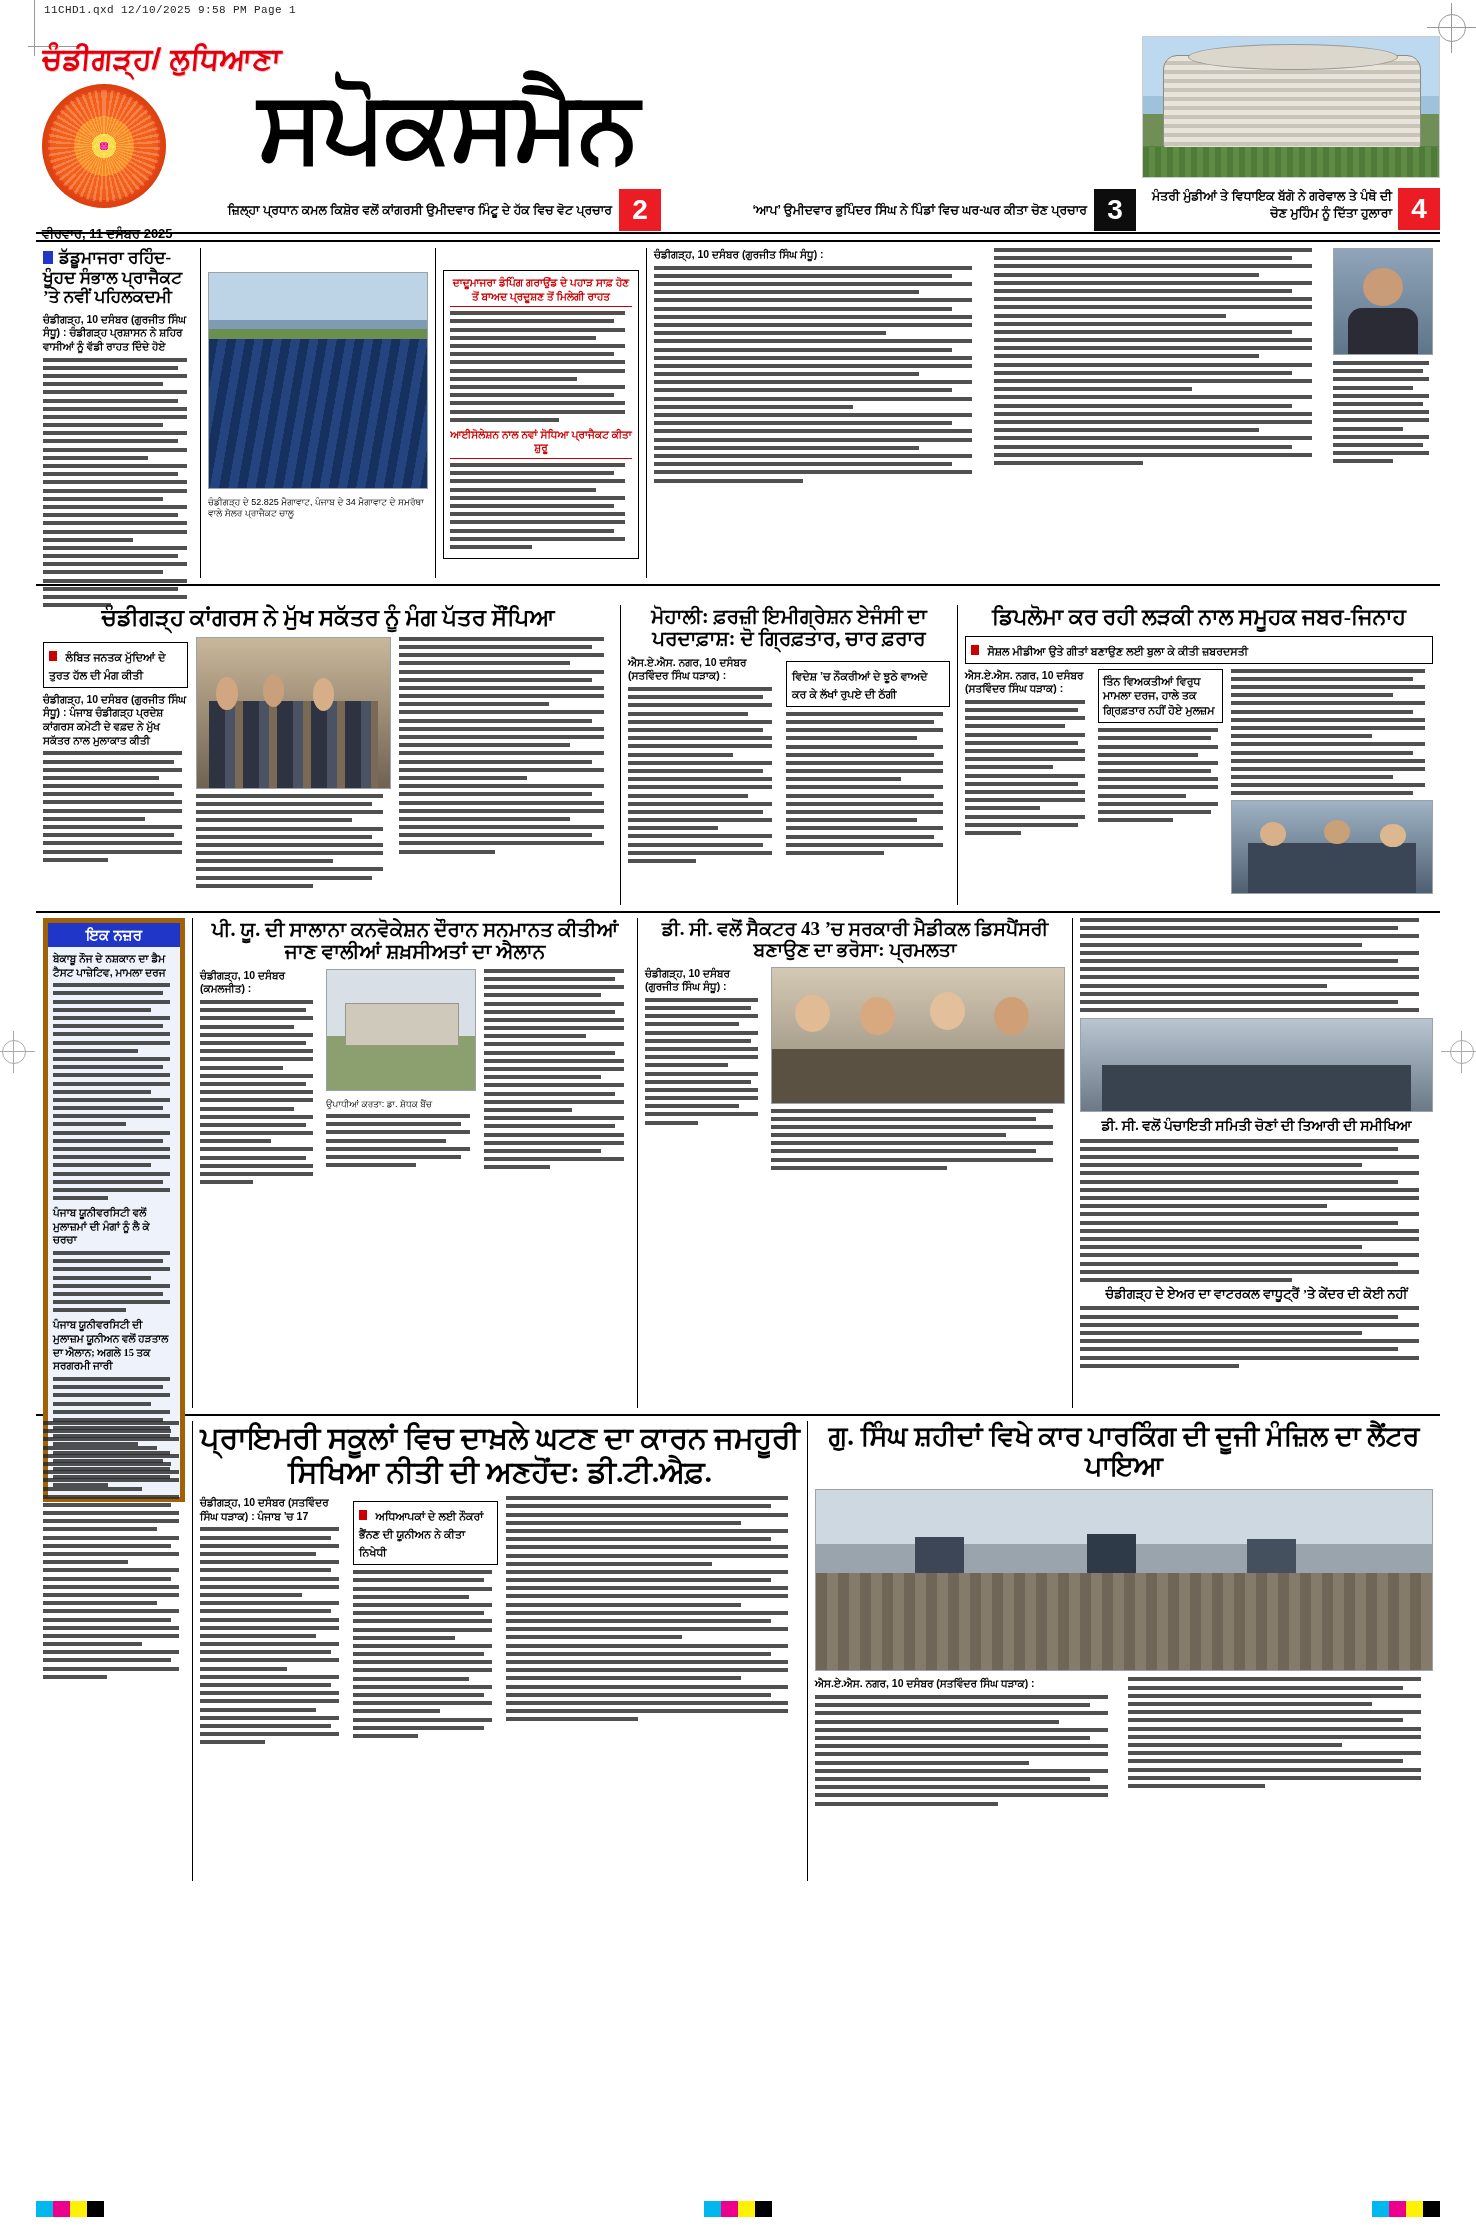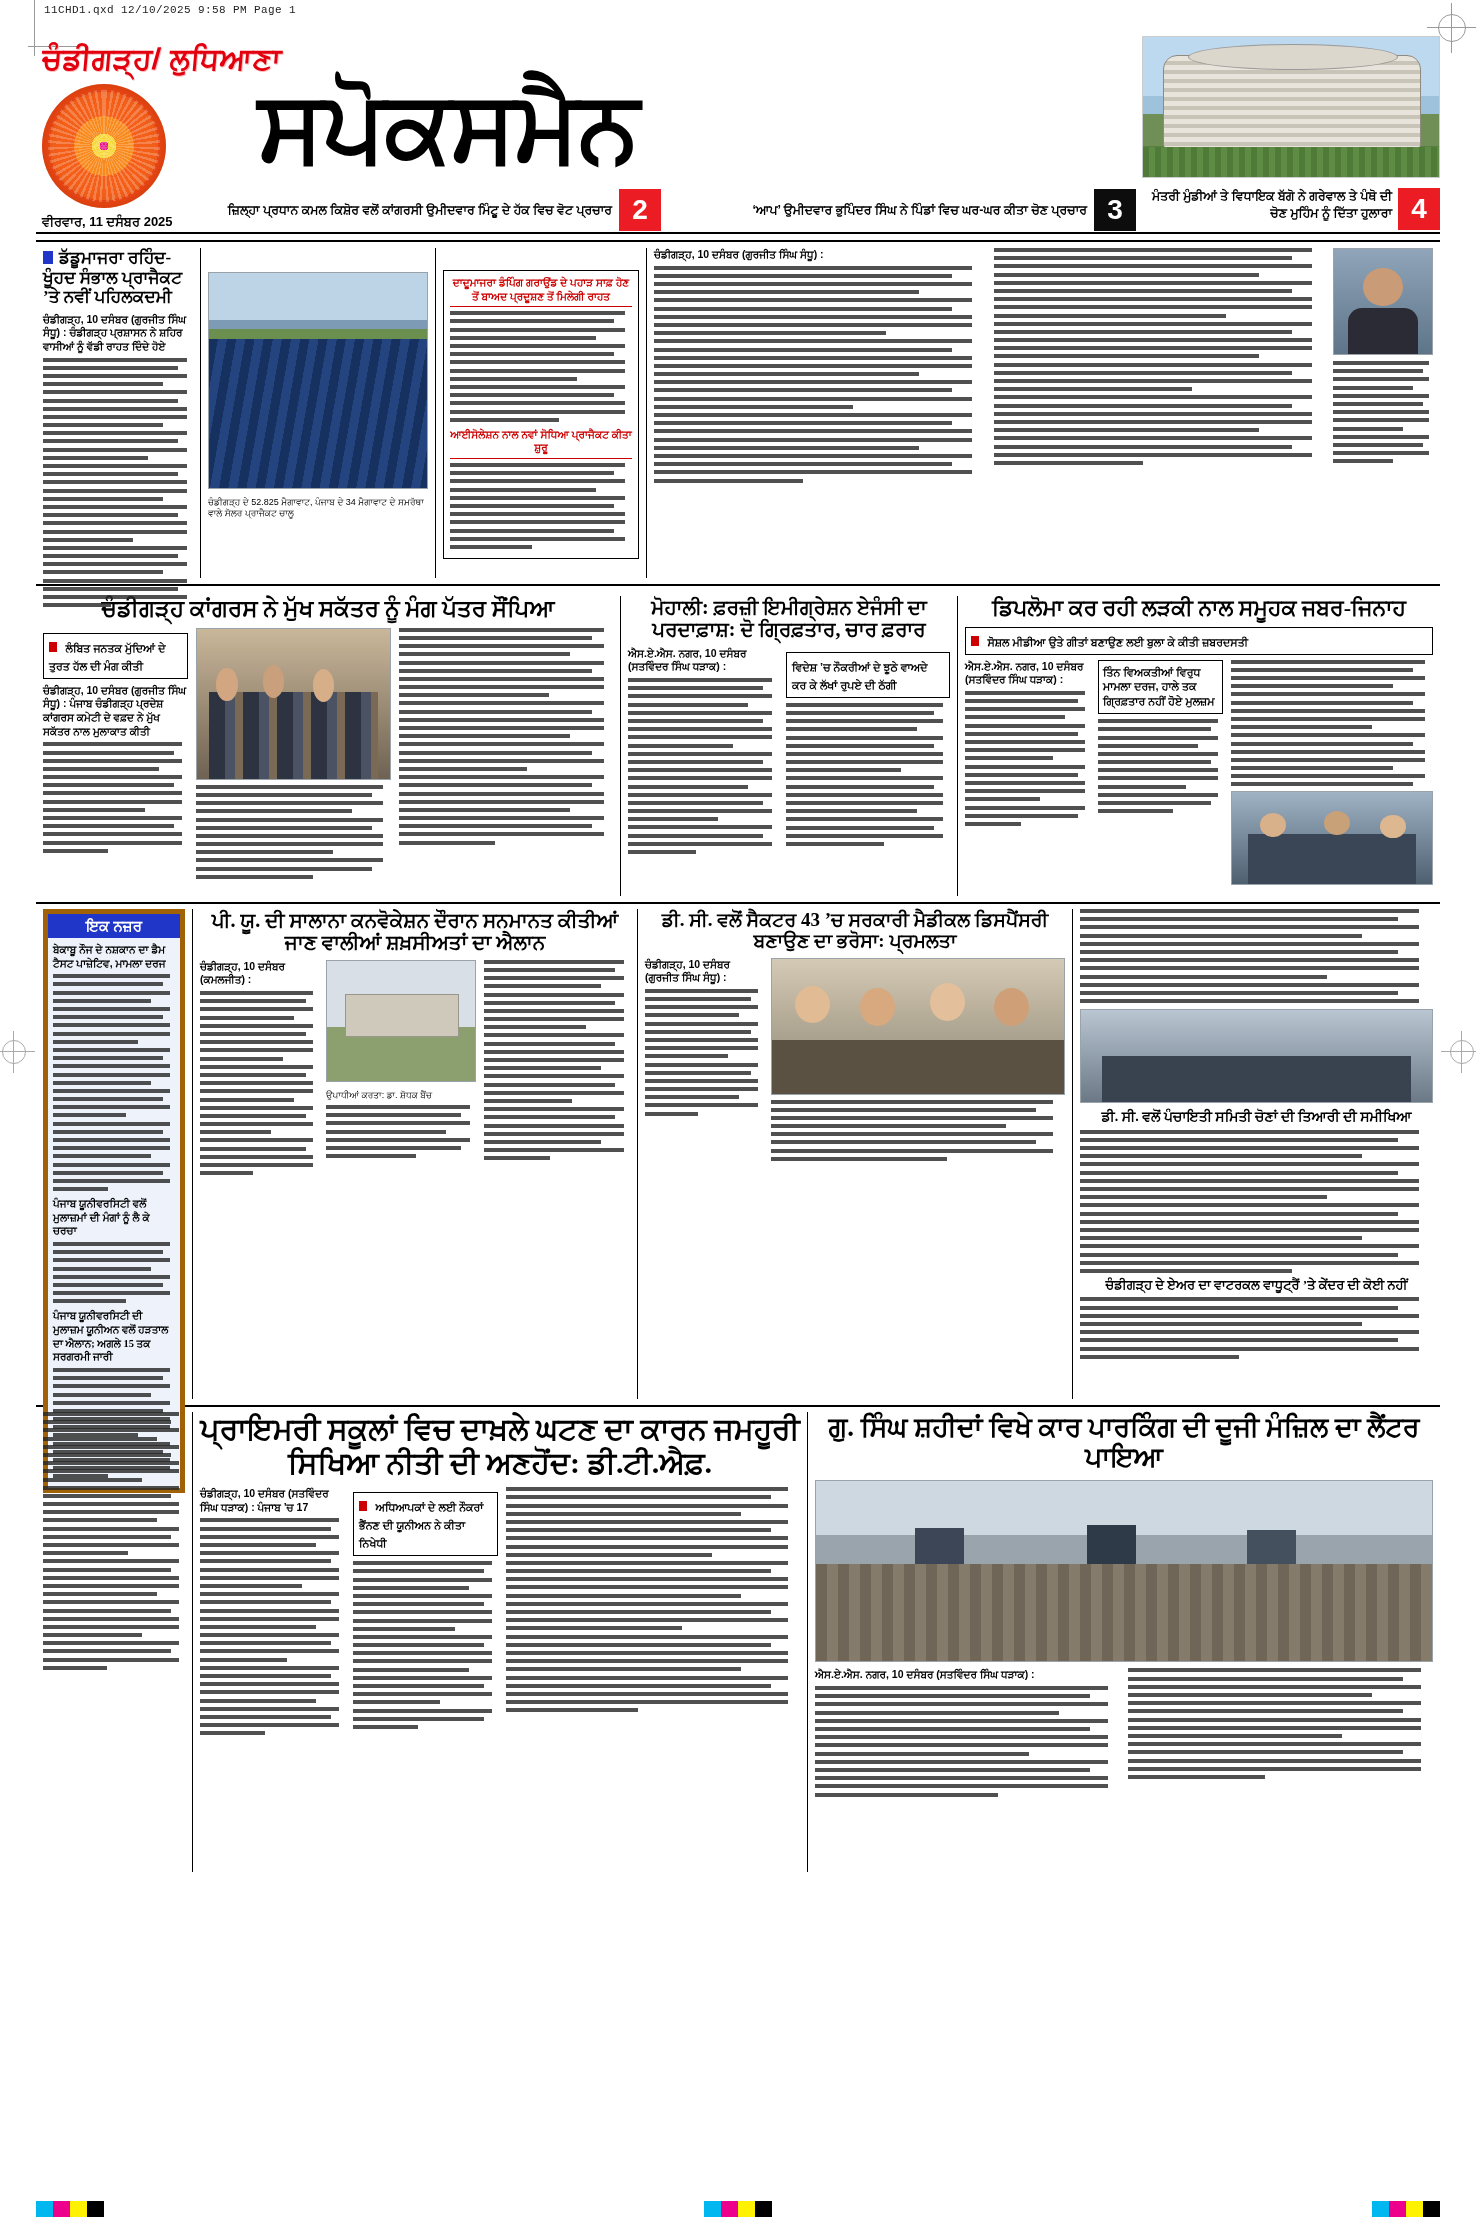--- a/index.html
+++ b/index.html
@@ -109,21 +109,21 @@
   <div class="masthead">
     <div class="edition">ਚੰਡੀਗੜ੍ਹ/ ਲੁਧਿਆਣਾ</div>
     <div class="flower"></div>
     <div class="title">ਸਪੋਕਸਮੈਨ</div>
 
     <div class="hdrphoto">
       <div class="dome"></div>
       <div class="lawn"></div>
     </div>
 
-    <div style="position:absolute;left:6px;top:188px;font-size:13px;font-weight:bold;">ਵੀਰਵਾਰ, 11 ਦਸੰਬਰ 2025</div>
+    <div style="position:absolute;left:6px;top:200px;font-size:13px;font-weight:bold;">ਵੀਰਵਾਰ, 11 ਦਸੰਬਰ 2025</div>
 
     <div class="teasers">
       <div class="teaser">
         <div class="tx">ਜ਼ਿਲ੍ਹਾ ਪ੍ਰਧਾਨ ਕਮਲ ਕਿਸ਼ੋਰ ਵਲੋਂ ਕਾਂਗਰਸੀ ਉਮੀਦਵਾਰ ਮਿੰਟੂ ਦੇ ਹੱਕ ਵਿਚ ਵੋਟ ਪ੍ਰਚਾਰ</div>
         <div class="num red">2</div>
       </div>
       <div class="teaser">
         <div class="tx">‘ਆਪ’ ਉਮੀਦਵਾਰ ਭੁਪਿੰਦਰ ਸਿੰਘ ਨੇ ਪਿੰਡਾਂ ਵਿਚ ਘਰ-ਘਰ ਕੀਤਾ ਚੋਣ ਪ੍ਰਚਾਰ</div>
         <div class="num black">3</div>
       </div>
@@ -311,21 +311,21 @@
               <div class="ln s96"></div>
             <div class="ln s60"></div>
           </div>
         </div>
       </div>
     </div>
   </div>
 
   <div class="rule"></div>
 
-  <div class="cols" style="height:300px;margin-top:10px;">
+  <div class="cols" style="height:300px;margin-top:19px;">
 
     <div class="col" style="width:570px;">
       <div class="sec-hd" style="font-size:23px;text-align:center;margin-bottom:6px;">ਚੰਡੀਗੜ੍ਹ ਕਾਂਗਰਸ ਨੇ ਮੁੱਖ ਸਕੱਤਰ ਨੂੰ ਮੰਗ ਪੱਤਰ ਸੌਂਪਿਆ</div>
       <div style="display:flex;gap:8px;">
         <div style="width:145px;">
           <div class="kickbox">
             <span class="sq"></span>
             <span class="kicker">ਲੰਬਿਤ ਜਨਤਕ ਮੁੱਦਿਆਂ ਦੇ ਤੁਰਤ ਹੱਲ ਦੀ ਮੰਗ ਕੀਤੀ</span>
           </div>
           <div class="dateline">ਚੰਡੀਗੜ੍ਹ, 10 ਦਸੰਬਰ (ਗੁਰਜੀਤ ਸਿੰਘ ਸੰਧੂ) : ਪੰਜਾਬ ਚੰਡੀਗੜ੍ਹ ਪ੍ਰਦੇਸ਼ ਕਾਂਗਰਸ ਕਮੇਟੀ ਦੇ ਵਫ਼ਦ ਨੇ ਮੁੱਖ ਸਕੱਤਰ ਨਾਲ ਮੁਲਾਕਾਤ ਕੀਤੀ</div>

